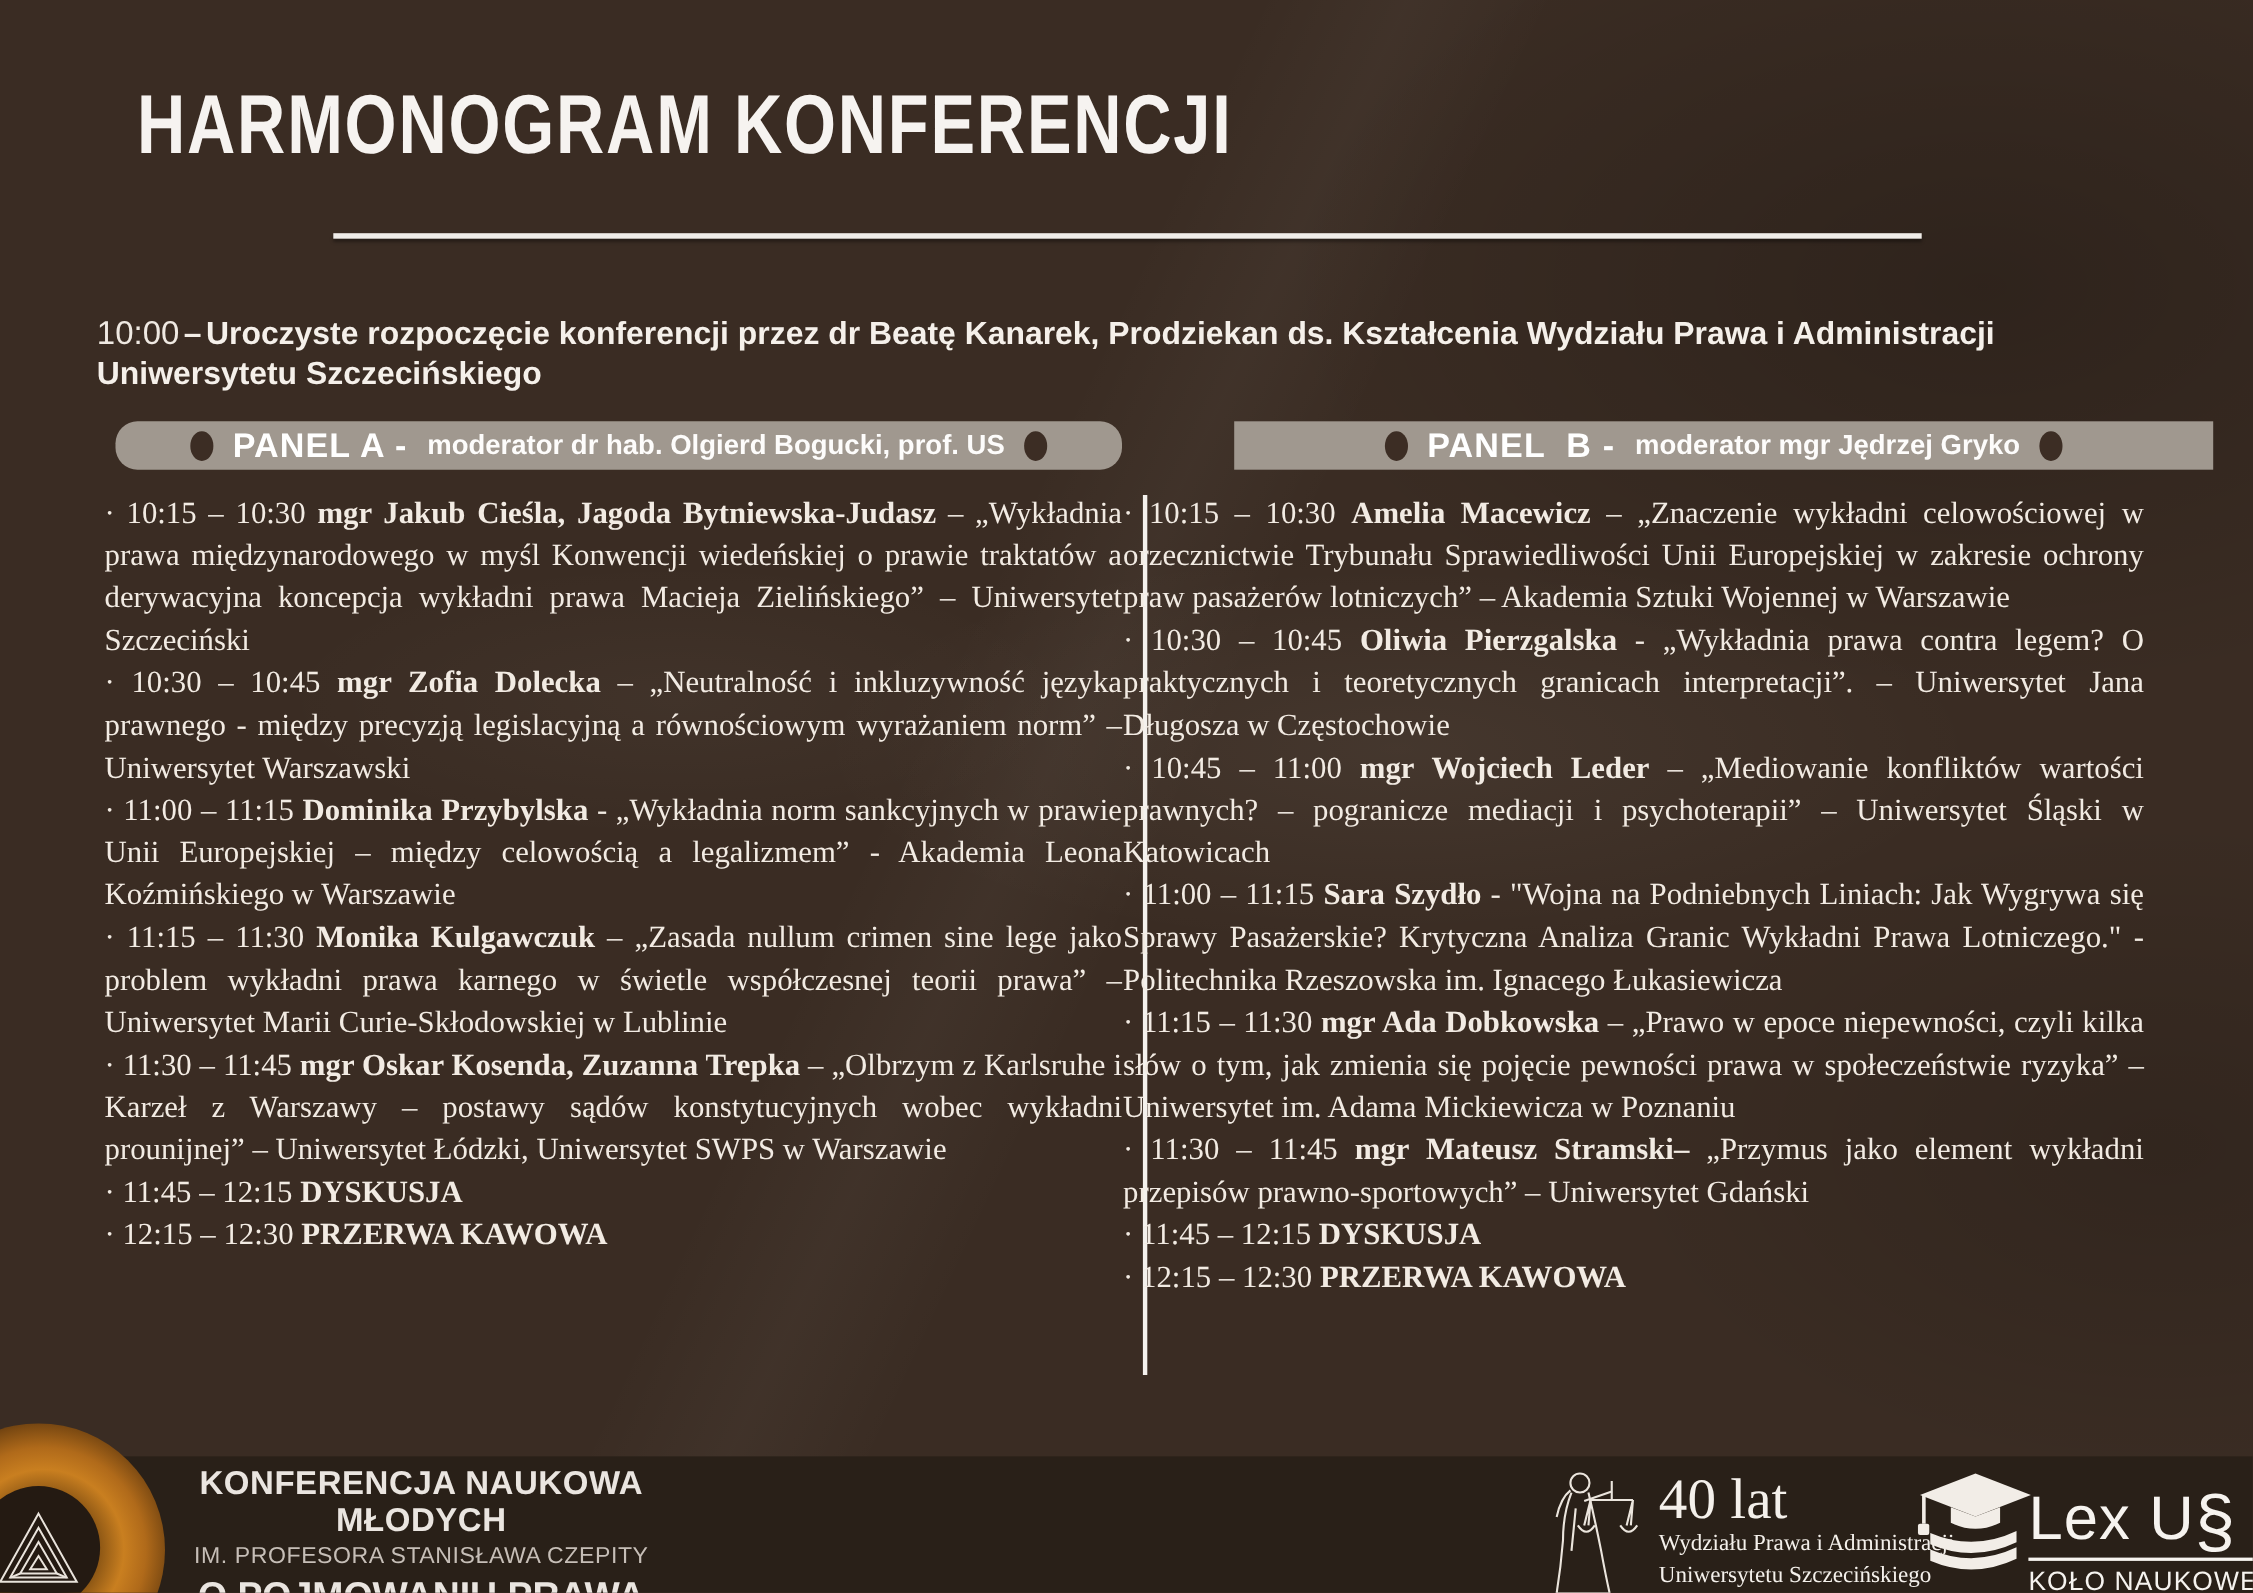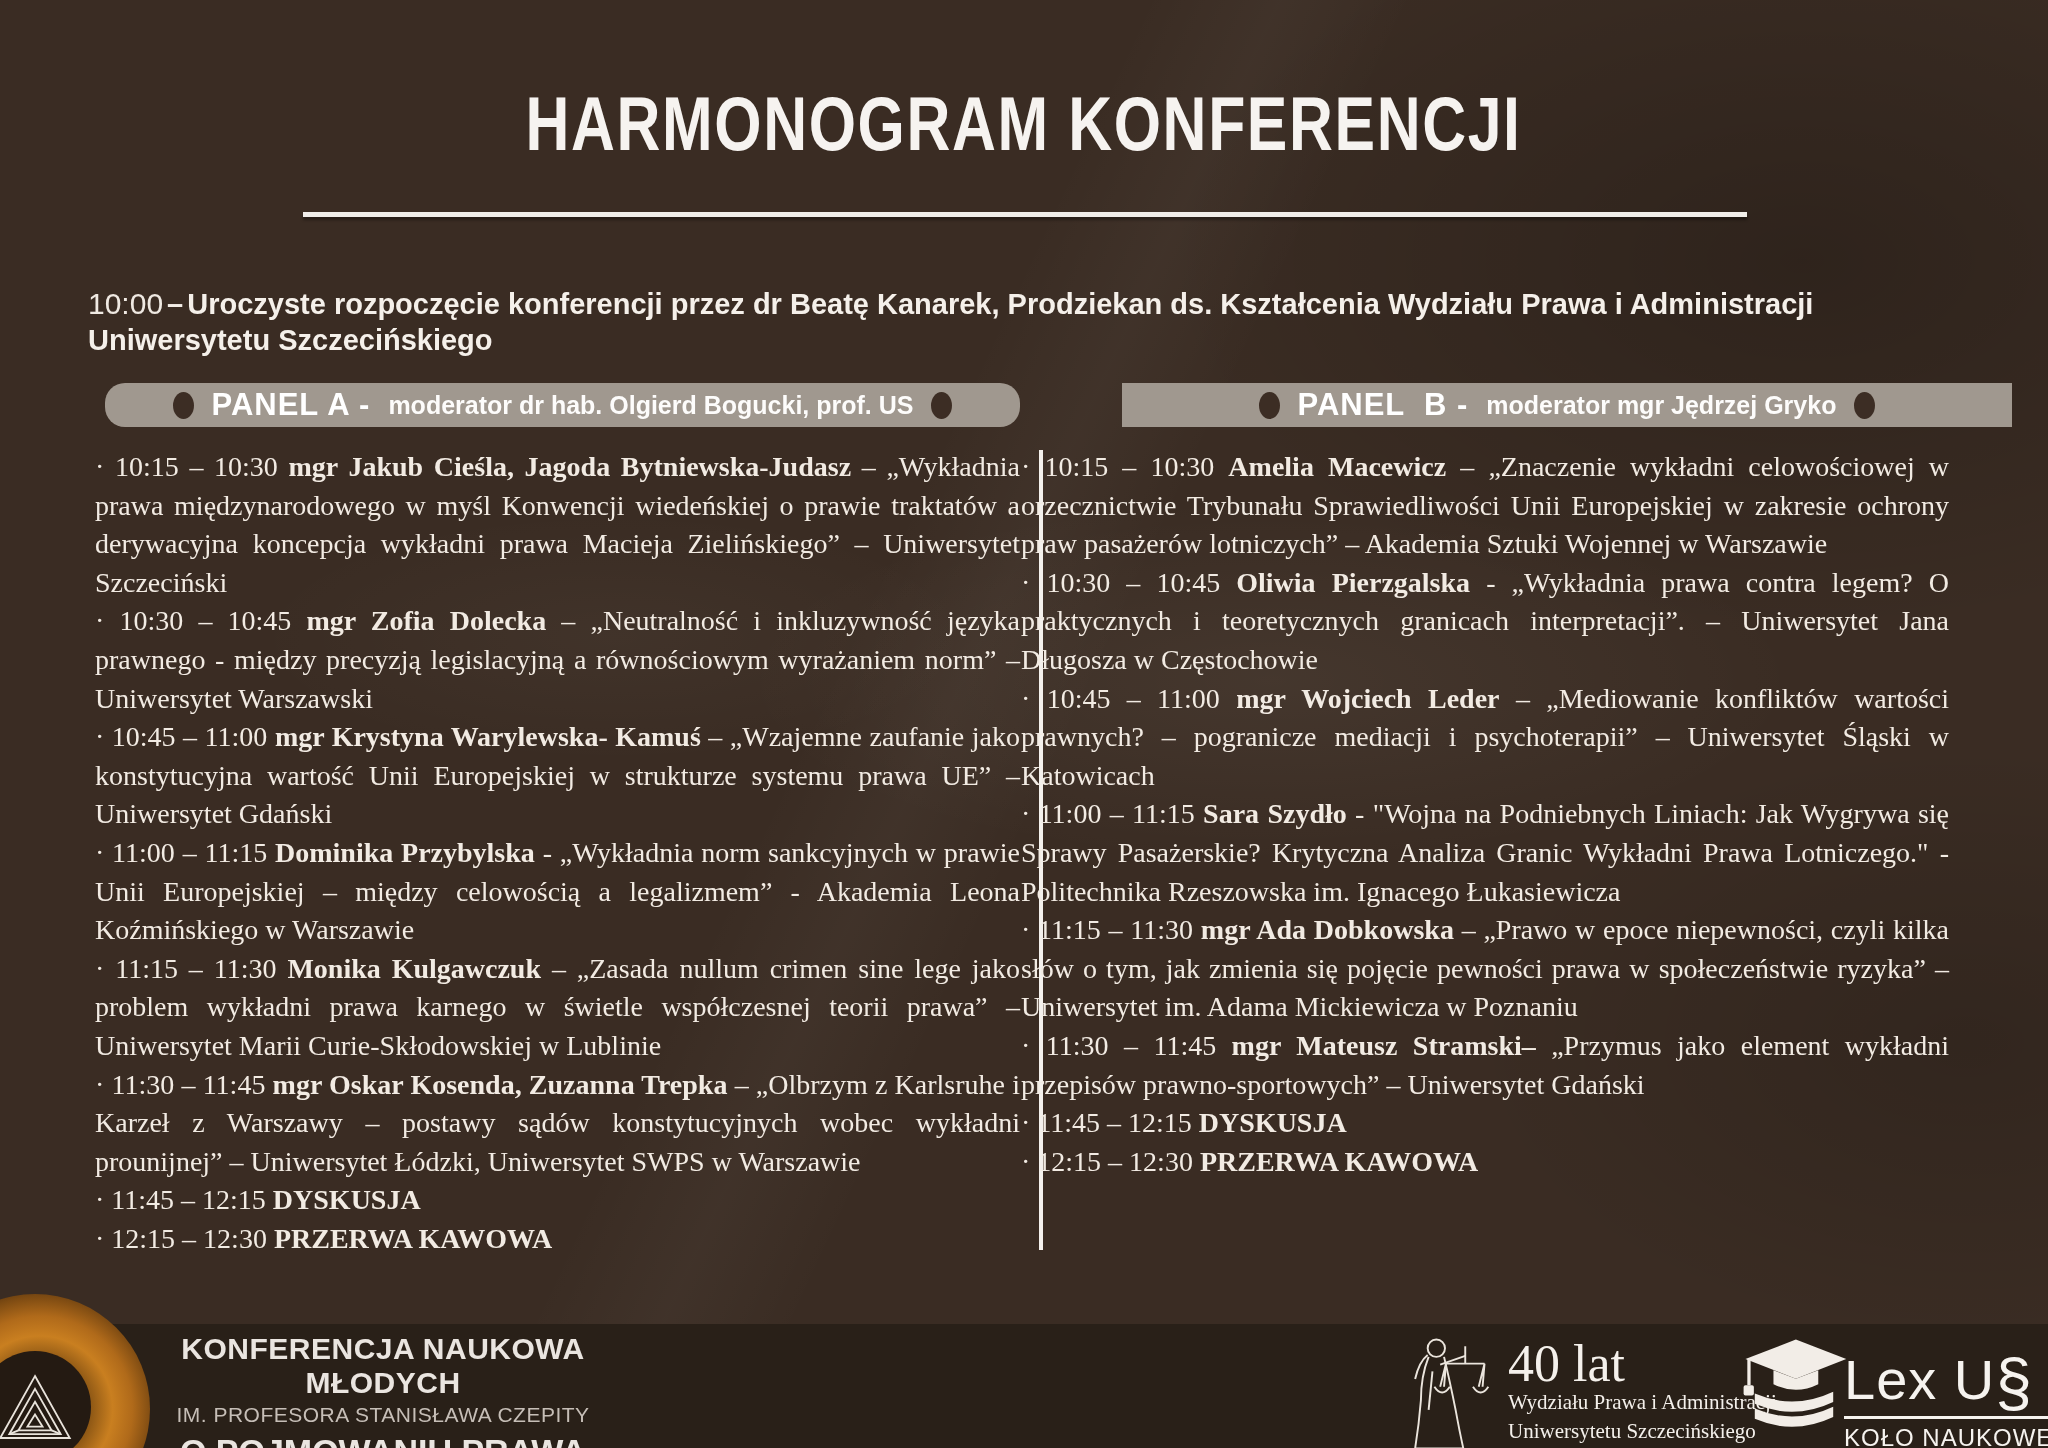--- a/index.html
+++ b/index.html
@@ -12,21 +12,21 @@
       radial-gradient(ellipse 760px 260px at 62% 47%, rgba(255,244,228,0.055), transparent 70%),
       radial-gradient(ellipse 520px 180px at 30% 44%, rgba(255,244,228,0.035), transparent 70%),
       radial-gradient(ellipse 900px 520px at 88% 18%, rgba(0,0,0,0.20), transparent 72%),
       radial-gradient(ellipse 700px 420px at 96% 72%, rgba(0,0,0,0.14), transparent 72%),
       linear-gradient(115deg, transparent 42%, rgba(255,250,240,0.03) 47%, transparent 52%);
     font-family:"Liberation Sans", sans-serif;
     color:#f3ede6;
   }
 
   
-  .title-wrap { position:absolute; top:80px; left:0; width:100%; text-align:center; }
+  .title-wrap { position:absolute; top:70px; left:0; width:100%; }
   .title-wrap h1 {
     display:inline-block;
     font-size:76px; font-weight:bold; letter-spacing:2px; white-space:nowrap;
     color:#f6f3f0;
     transform:scaleX(0.80);
     transform-origin:center;
   }
   .rule {
     position:absolute; top:212px; left:303px; width:1444px; height:5px;
     background:#f0ede9; box-shadow:0 3px 3px rgba(0,0,0,0.35);
@@ -132,21 +132,20 @@
     <span class="dot"></span>
     <span class="pname">PANEL  B -</span>
     <span class="pmod">moderator mgr Jędrzej Gryko</span>
     <span class="dot"></span>
   </div>
 
   <div class="schedule">
     <div class="col a">
         <p class="entry"><span class="etime">· 10:15 – 10:30 </span><span class="espeaker">mgr Jakub Cieśla, Jagoda Bytniewska-Judasz</span><span class="erest"> – „Wykładnia prawa międzynarodowego w myśl Konwencji wiedeńskiej o prawie traktatów a derywacyjna koncepcja wykładni prawa Macieja Zielińskiego” – Uniwersytet Szczeciński</span></p>
         <p class="entry"><span class="etime">· 10:30 – 10:45 </span><span class="espeaker">mgr Zofia Dolecka</span><span class="erest"> – „Neutralność i inkluzywność języka prawnego - między precyzją legislacyjną a równościowym wyrażaniem norm” – Uniwersytet Warszawski</span></p>
-        <p class="entry"><span class="etime">· 10:45 – 11:00 </span><span class="espeaker">mgr Krystyna Warylewska- Kamuś</span><span class="erest"> – „Wzajemne zaufanie jako konstytucyjna wartość Unii Europejskiej w strukturze systemu prawa UE” – Uniwersytet Gdański</span></p>
         <p class="entry"><span class="etime">· 11:00 – 11:15 </span><span class="espeaker">Dominika Przybylska</span><span class="erest"> - „Wykładnia norm sankcyjnych w prawie Unii Europejskiej – między celowością a legalizmem” - Akademia Leona Koźmińskiego w Warszawie</span></p>
         <p class="entry"><span class="etime">· 11:15 – 11:30 </span><span class="espeaker">Monika Kulgawczuk</span><span class="erest"> – „Zasada nullum crimen sine lege jako problem wykładni prawa karnego w świetle współczesnej teorii prawa” – Uniwersytet Marii Curie-Skłodowskiej w Lublinie</span></p>
         <p class="entry"><span class="etime">· 11:30 – 11:45 </span><span class="espeaker">mgr Oskar Kosenda, Zuzanna Trepka</span><span class="erest"> – „Olbrzym z Karlsruhe i Karzeł z Warszawy – postawy sądów konstytucyjnych wobec wykładni prounijnej” – Uniwersytet Łódzki, Uniwersytet SWPS w Warszawie</span></p>
         <p class="entry"><span class="etime">· 11:45 – 12:15 </span><span class="espeaker">DYSKUSJA</span><span class="erest"></span></p>
         <p class="entry"><span class="etime">· 12:15 – 12:30 </span><span class="espeaker">PRZERWA KAWOWA</span><span class="erest"></span></p>
       </div>
     <div class="divider"></div>
     <div class="col b">
         <p class="entry"><span class="etime">· 10:15 – 10:30 </span><span class="espeaker">Amelia Macewicz</span><span class="erest"> – „Znaczenie wykładni celowościowej w orzecznictwie Trybunału Sprawiedliwości Unii Europejskiej w zakresie ochrony praw pasażerów lotniczych” – Akademia Sztuki Wojennej w Warszawie</span></p>
         <p class="entry"><span class="etime">· 10:30 – 10:45 </span><span class="espeaker">Oliwia Pierzgalska</span><span class="erest"> - „Wykładnia prawa contra legem? O praktycznych i teoretycznych granicach interpretacji”. – Uniwersytet Jana Długosza w Częstochowie</span></p>

